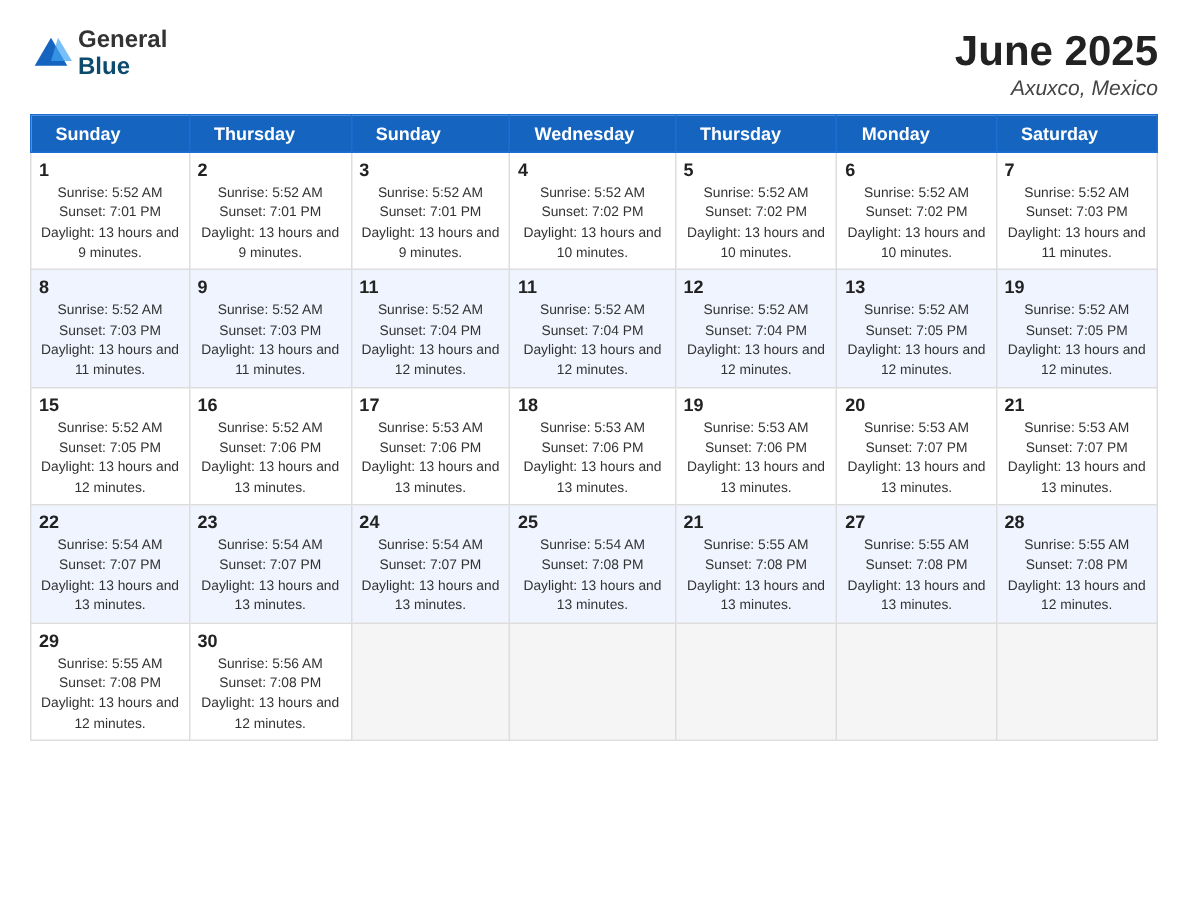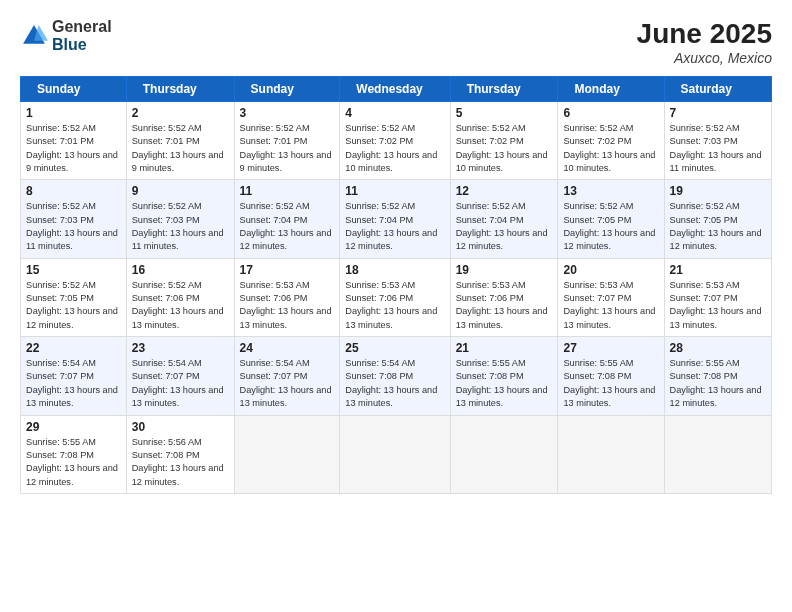--- a/index.html
+++ b/index.html
@@ -87,20 +87,21 @@
       font-size: 12px;
       font-weight: bold;
       color: #222;
       display: block;
       margin-bottom: 2px;
     }
     .day-info {
       line-height: 1.45;
       font-size: 9.2px;
       color: #333;
+      text-align: center;
     }
     .row-shade td {
       background: #f0f4ff;
     }
   </style>
 </head>
 <body>
 
 <div class="page">
   <div class="header">

